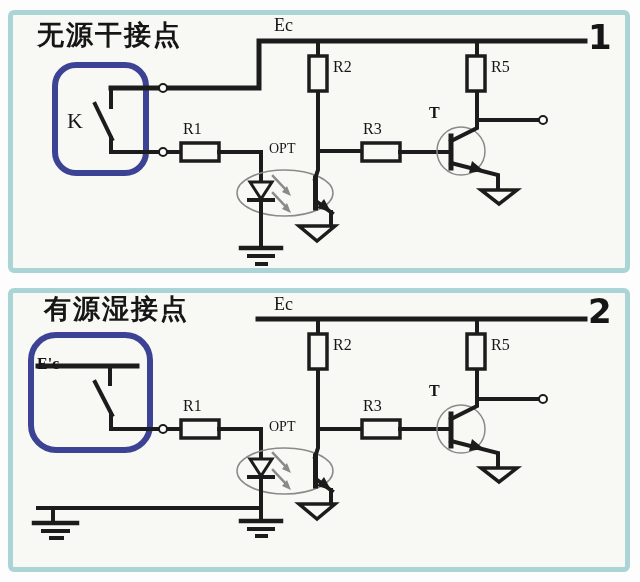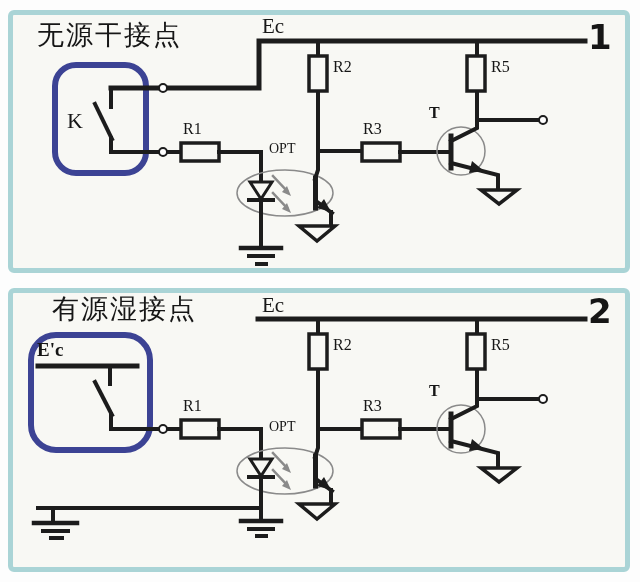--- a/index.html
+++ b/index.html
@@ -9,24 +9,24 @@
          border-radius:6px;background:#f8f8f4;}
   #panel-1{left:8px;top:10px;width:622px;height:263px;}
   #panel-2{left:8px;top:288px;width:622px;height:284px;}
   .hl-box{position:absolute;box-sizing:border-box;border:6px solid #3c4394;background:transparent;}
   #hl-box-1{left:52px;top:62px;width:97px;height:114px;border-radius:24px;}
   #hl-box-2{left:28px;top:332px;width:125px;height:121px;border-radius:28px;}
   svg.circuit{position:absolute;left:0;top:0;}
   .lbl{position:absolute;color:#161616;white-space:nowrap;line-height:1;
        font-family:"Liberation Serif","DejaVu Serif",serif;font-size:16px;}
   .lbl.big-cn{font-family:"Liberation Sans","DejaVu Sans",sans-serif;
-       font-size:27px;font-weight:400;letter-spacing:2px;}
+       font-size:27px;font-weight:700;letter-spacing:2px;}
   .lbl.badge{font-family:"DejaVu Sans","Liberation Sans",sans-serif;
        font-size:34px;font-weight:700;}
-  .lbl.rail{font-size:21px;}
+  .lbl.rail{font-size:18px;margin-left:12px;}
   .lbl.bold{font-weight:700;}
   .lbl.k{font-size:22px;}
   .lbl.opt{font-size:14px;}
 </style>
 </head>
 <body>
 
 <div class="panel" id="panel-1"></div>
 <div class="panel" id="panel-2"></div>
 
@@ -165,22 +165,22 @@
 <span class="lbl badge" style="left:588px;top:20px;">1</span>
 <span class="lbl rail" style="left:262px;top:16px;">Ec</span>
 <span class="lbl k" style="left:67px;top:110px;">K</span>
 <span class="lbl" style="left:183px;top:121px;">R1</span>
 <span class="lbl" style="left:333px;top:59px;">R2</span>
 <span class="lbl" style="left:363px;top:121px;">R3</span>
 <span class="lbl" style="left:491px;top:59px;">R5</span>
 <span class="lbl opt" style="left:269px;top:142px;">OPT</span>
 <span class="lbl bold" style="left:429px;top:105px;">T</span>
 
-<span class="lbl big-cn" style="left:52px;top:296px;">有源湿接点</span>
+<span class="lbl big-cn" style="left:44px;top:296px;">有源湿接点</span>
 <span class="lbl badge" style="left:588px;top:294px;">2</span>
 <span class="lbl rail" style="left:262px;top:295px;">Ec</span>
-<span class="lbl bold" style="left:37px;top:340px;font-size:19px;">E'c</span>
+<span class="lbl bold" style="left:37px;top:356px;font-size:16px;">E'c</span>
 <span class="lbl" style="left:183px;top:398px;">R1</span>
 <span class="lbl" style="left:333px;top:337px;">R2</span>
 <span class="lbl" style="left:363px;top:398px;">R3</span>
 <span class="lbl" style="left:491px;top:337px;">R5</span>
 <span class="lbl opt" style="left:269px;top:420px;">OPT</span>
 <span class="lbl bold" style="left:429px;top:383px;">T</span>
 
 </body></html>

